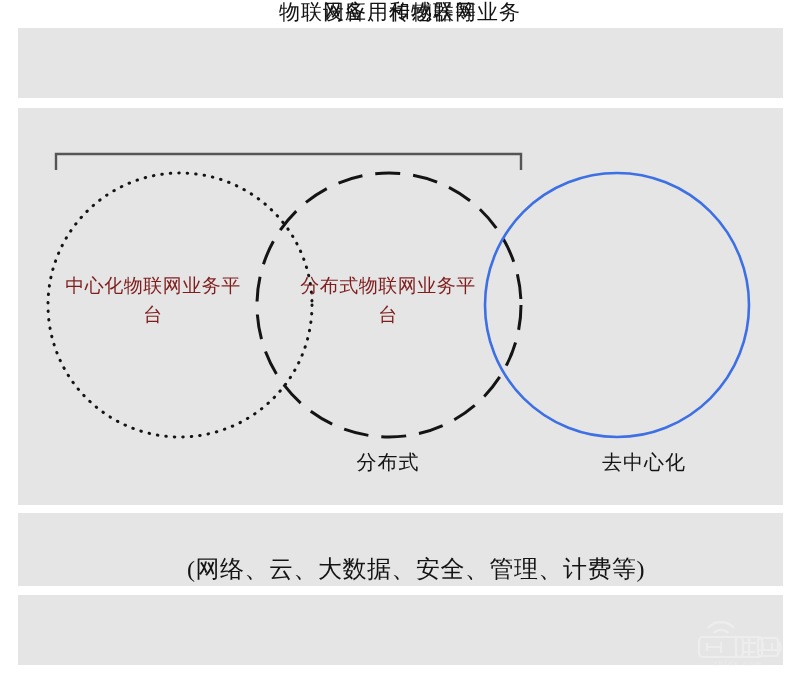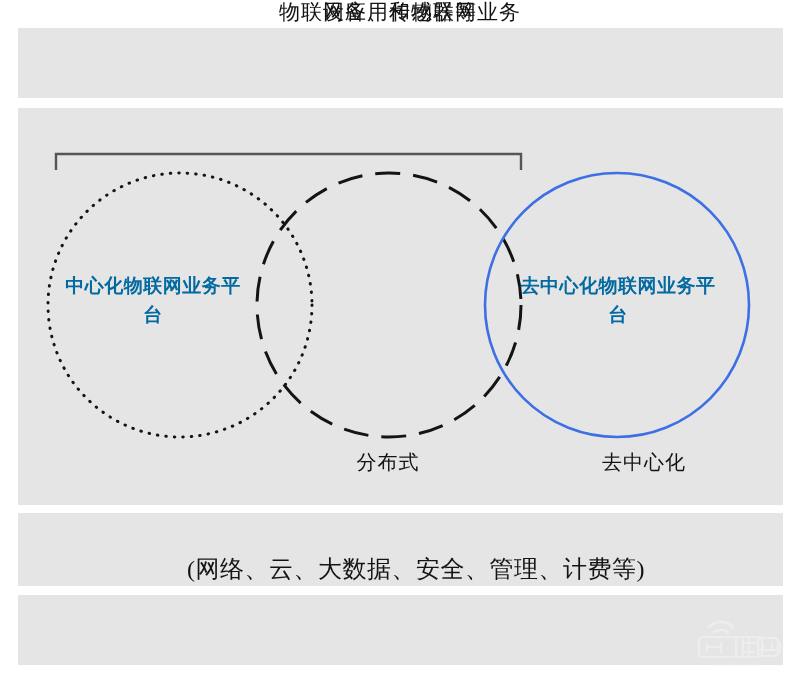--- a/index.html
+++ b/index.html
@@ -89,22 +89,21 @@
     pointer-events: none;
   }
 
   
   .circle-label {
     position: absolute;
     text-align: center;
     font-size: 19px;
     line-height: 1.5;
     letter-spacing: 0.5px;
-    color: #0369a1;
-    font-weight: bold;
+    color: #7f1d1d;
   }
   .cl-central { left: 58px;  top: 272px; width: 190px; }
   .cl-dist    { left: 300px; top: 272px; width: 176px; }
   .cl-decent  { left: 520px; top: 272px; width: 196px; }
 
   
   .under-label {
     position: absolute;
     text-align: center;
     top: 449px;
@@ -153,21 +152,21 @@
     <path d="M 56 170 L 56 154 L 521 154 L 521 170" fill="none" stroke="#555555" stroke-width="2.4"></path>
 
     <circle cx="180" cy="305" r="132" fill="none" stroke="#141414" stroke-width="3" stroke-linecap="round" stroke-dasharray="0.5 8"></circle>
 
     <circle cx="389" cy="305" r="132" fill="none" stroke="#141414" stroke-width="3" stroke-dasharray="25 13"></circle>
 
     <circle cx="617" cy="305" r="132" fill="none" stroke="#3d6fe5" stroke-width="2.6"></circle>
   </svg>
 
   <div class="circle-label cl-central">中心化物联网业务平台</div>
-  <div class="circle-label cl-decent">去中心化物联网业务平台</div>
+  <div class="circle-label cl-dist">分布式物联网业务平台</div>
 
   <div class="under-label ul-dist">分布式</div>
   <div class="under-label ul-decent">去中心化</div>
 
   <div class="band band-infra"></div>
   <div class="infra-sub">(网络、云、大数据、安全、管理、计费等)</div>
 
   <div class="band band-device"></div>
   <div class="band-title">设备、传感器等</div>
 

